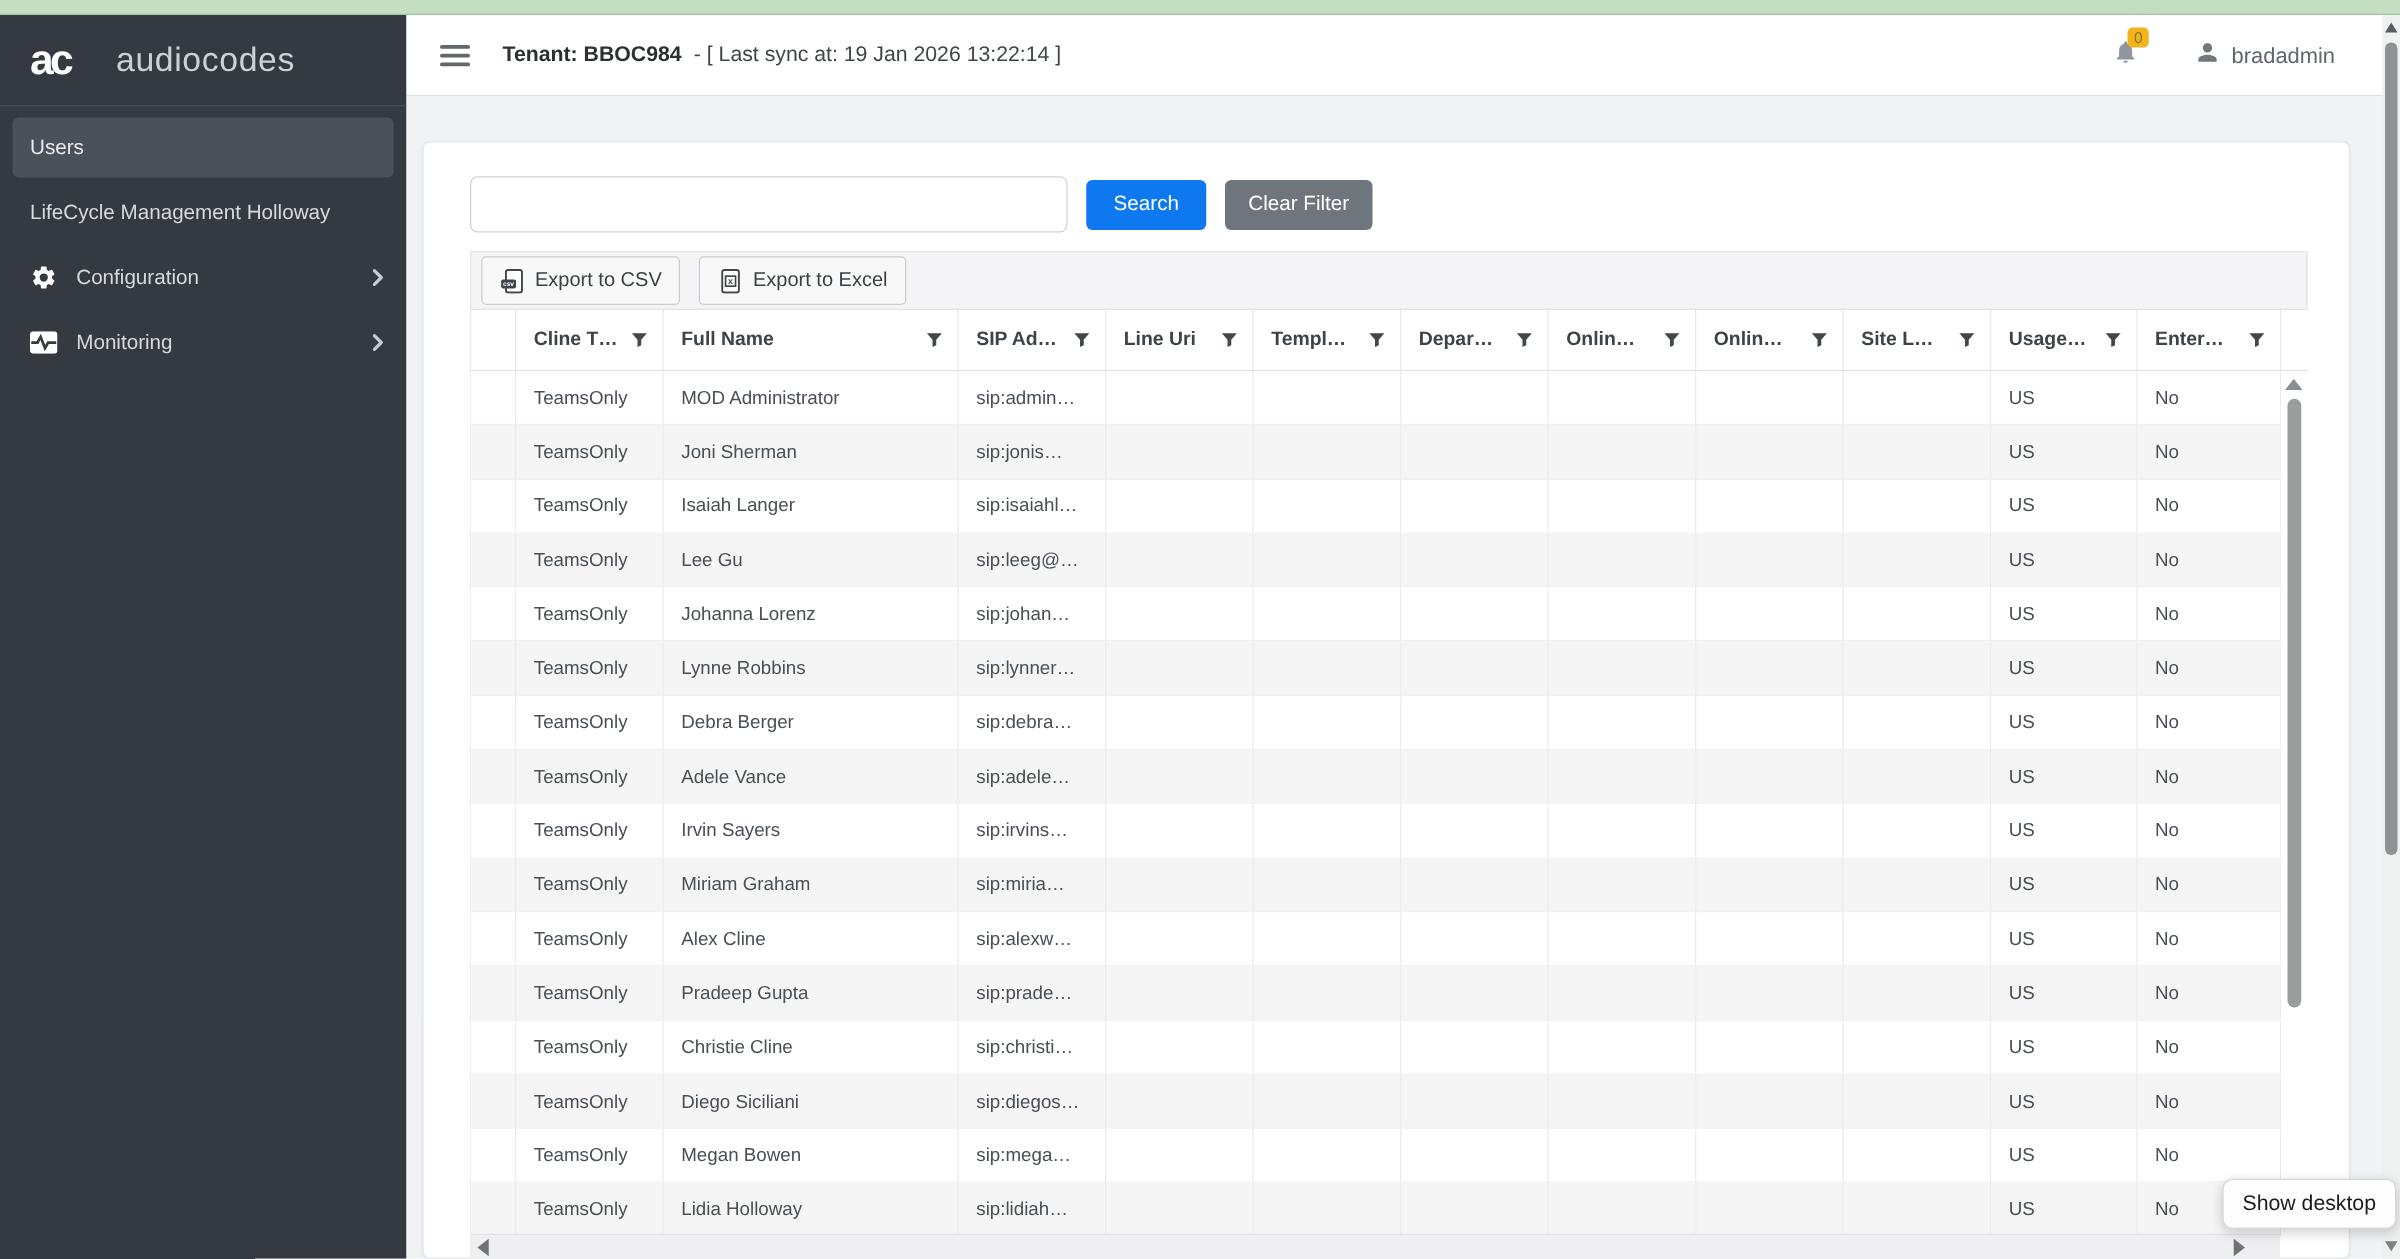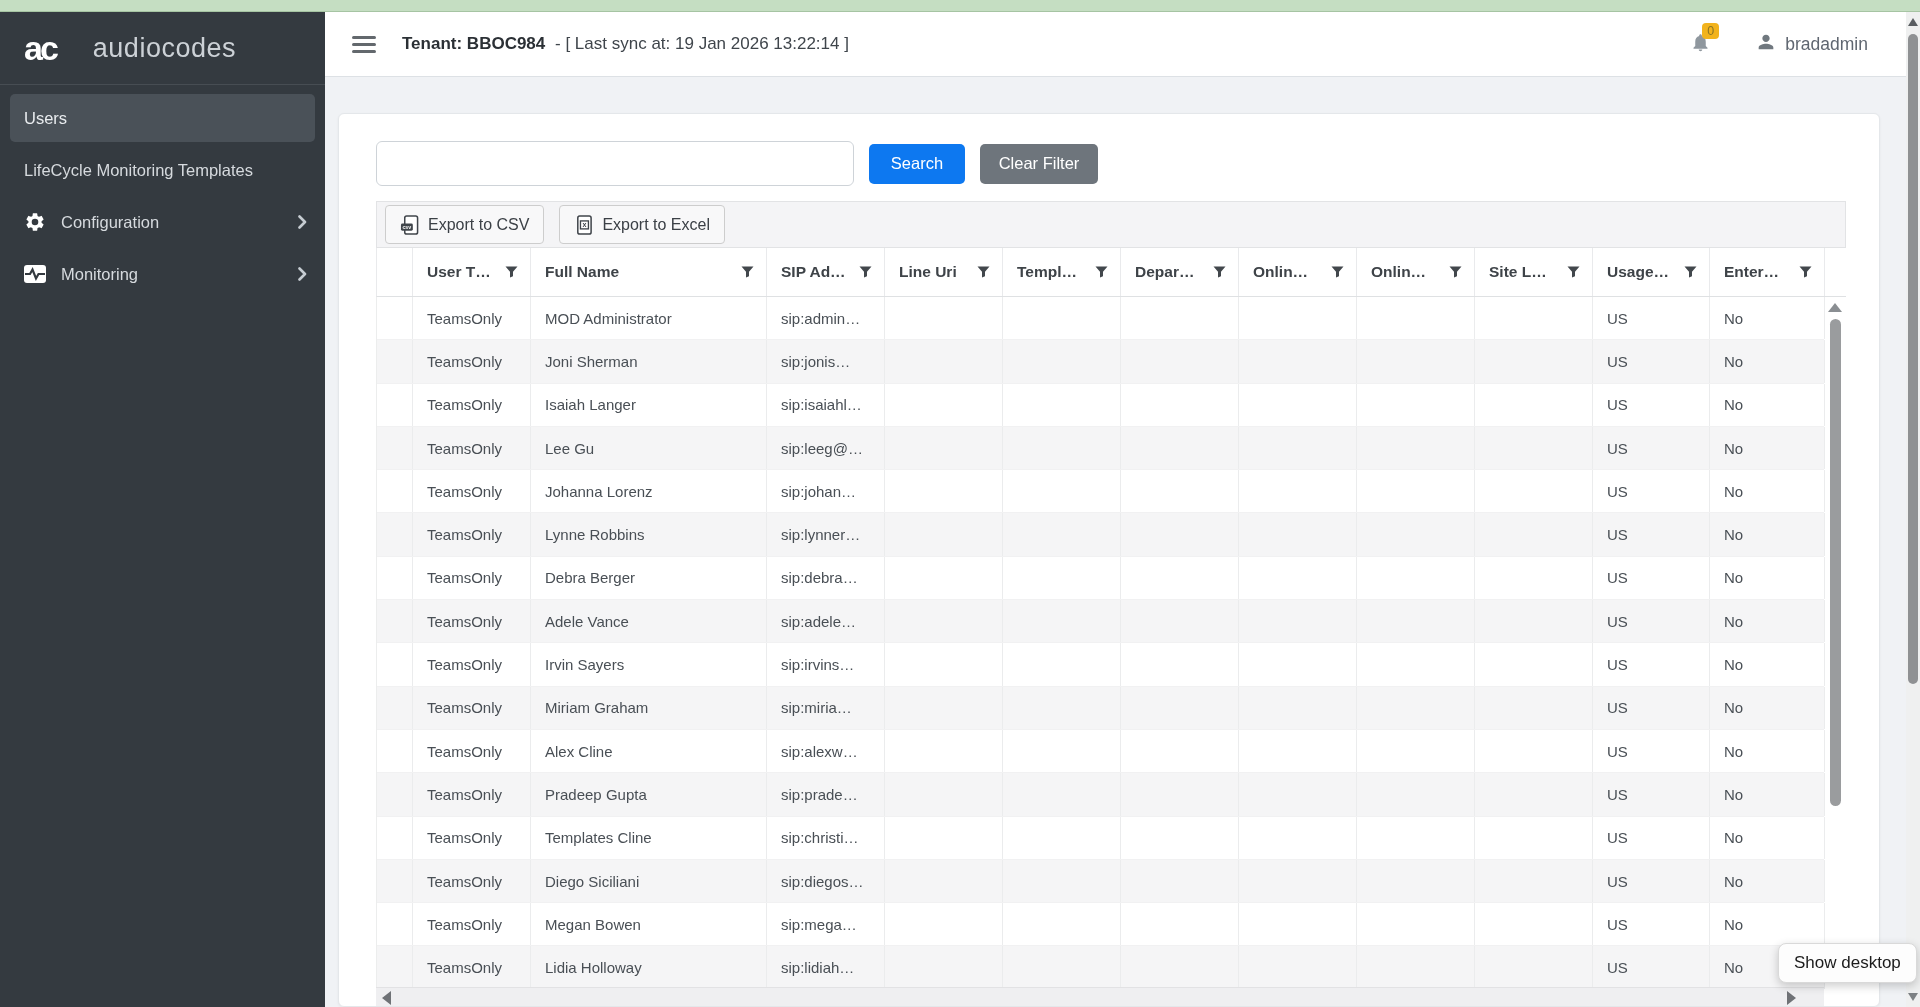--- a/index.html
+++ b/index.html
@@ -122,21 +122,21 @@
 <div class="sidebar">
   <div class="logo-row">
     <span class="logo-mark">ac</span>
     <span class="logo-text">audiocodes</span>
   </div>
   <div class="nav">
     <div class="nav-item active">
       <span>Users</span>
     </div>
     <div class="nav-item">
-      <span>LifeCycle Monitoring Templates</span>
+      <span>LifeCycle Management Holloway</span>
     </div>
     <div class="nav-item">
       <span class="nav-icon">
         <svg width="22" height="22" viewBox="0 0 24 24">
             <path fill="#fff" fill-rule="evenodd" d="M19.14 12.94c.04-.3.06-.61.06-.94s-.02-.64-.07-.94l2.03-1.58a.49.49 0 0 0 .12-.61l-1.92-3.32a.49.49 0 0 0-.59-.22l-2.39.96c-.5-.38-1.03-.7-1.62-.94l-.36-2.54a.48.48 0 0 0-.48-.41h-3.84c-.24 0-.43.17-.47.41l-.36 2.54c-.59.24-1.13.57-1.62.94l-2.39-.96a.49.49 0 0 0-.59.22L2.74 8.87c-.12.21-.08.47.12.61l2.03 1.58c-.05.3-.09.63-.09.94s.02.64.07.94l-2.03 1.58a.49.49 0 0 0-.12.61l1.92 3.32c.12.22.37.29.59.22l2.39-.96c.5.38 1.03.7 1.62.94l.36 2.54c.05.24.24.41.48.41h3.84c.24 0 .44-.17.47-.41l.36-2.54c.59-.24 1.13-.56 1.62-.94l2.39.96c.22.08.47 0 .59-.22l1.92-3.32a.49.49 0 0 0-.12-.61l-2.01-1.58zM12 15.6A3.6 3.6 0 1 1 12 8.4a3.6 3.6 0 0 1 0 7.2z"></path>
           </svg>
       </span>
       <span>Configuration</span>
       <span class="nav-chevron">
         <svg width="9" height="14" viewBox="0 0 9 14">
@@ -223,21 +223,21 @@
       <span>Export to Excel</span>
     </button>
   </div>
 
   <div class="tbl">
     <div class="tbl-header" id="thead-row">
         <div class="th" style="width: 36px;">
           <span class="th-label"></span>
         </div>
         <div class="th" style="width: 118px;">
-          <span class="th-label">User T…</span>
+          <span class="th-label">Cline T…</span>
           <svg width="13" height="12" viewBox="0 0 13 12" style="flex-shrink:0;cursor:pointer">
             <path d="M0.5 0.5 H12.5 L8 5.7 V10.2 L5 11.6 V5.7 Z" fill="#42474c"></path>
           </svg>
         </div>
         <div class="th" style="width: 236px;">
           <span class="th-label">Full Name</span>
           <svg width="13" height="12" viewBox="0 0 13 12" style="flex-shrink:0;cursor:pointer">
             <path d="M0.5 0.5 H12.5 L8 5.7 V10.2 L5 11.6 V5.7 Z" fill="#42474c"></path>
           </svg>
         </div>
@@ -462,21 +462,21 @@
           <div class="td" style="width: 118px;"></div>
           <div class="td" style="width: 118px;"></div>
           <div class="td" style="width: 118px;"></div>
           <div class="td" style="width: 118px;"></div>
           <div class="td" style="width: 117px;">US</div>
           <div class="td" style="width: 115px;">No</div>
         </div>
         <div class="tr">
           <div class="td" style="width: 36px;"></div>
           <div class="td" style="width: 118px;">TeamsOnly</div>
-          <div class="td" style="width: 236px;">Templates Cline</div>
+          <div class="td" style="width: 236px;">Christie Cline</div>
           <div class="td" style="width: 118px;">sip:christi…</div>
           <div class="td" style="width: 118px;"></div>
           <div class="td" style="width: 118px;"></div>
           <div class="td" style="width: 118px;"></div>
           <div class="td" style="width: 118px;"></div>
           <div class="td" style="width: 118px;"></div>
           <div class="td" style="width: 118px;"></div>
           <div class="td" style="width: 117px;">US</div>
           <div class="td" style="width: 115px;">No</div>
         </div>

